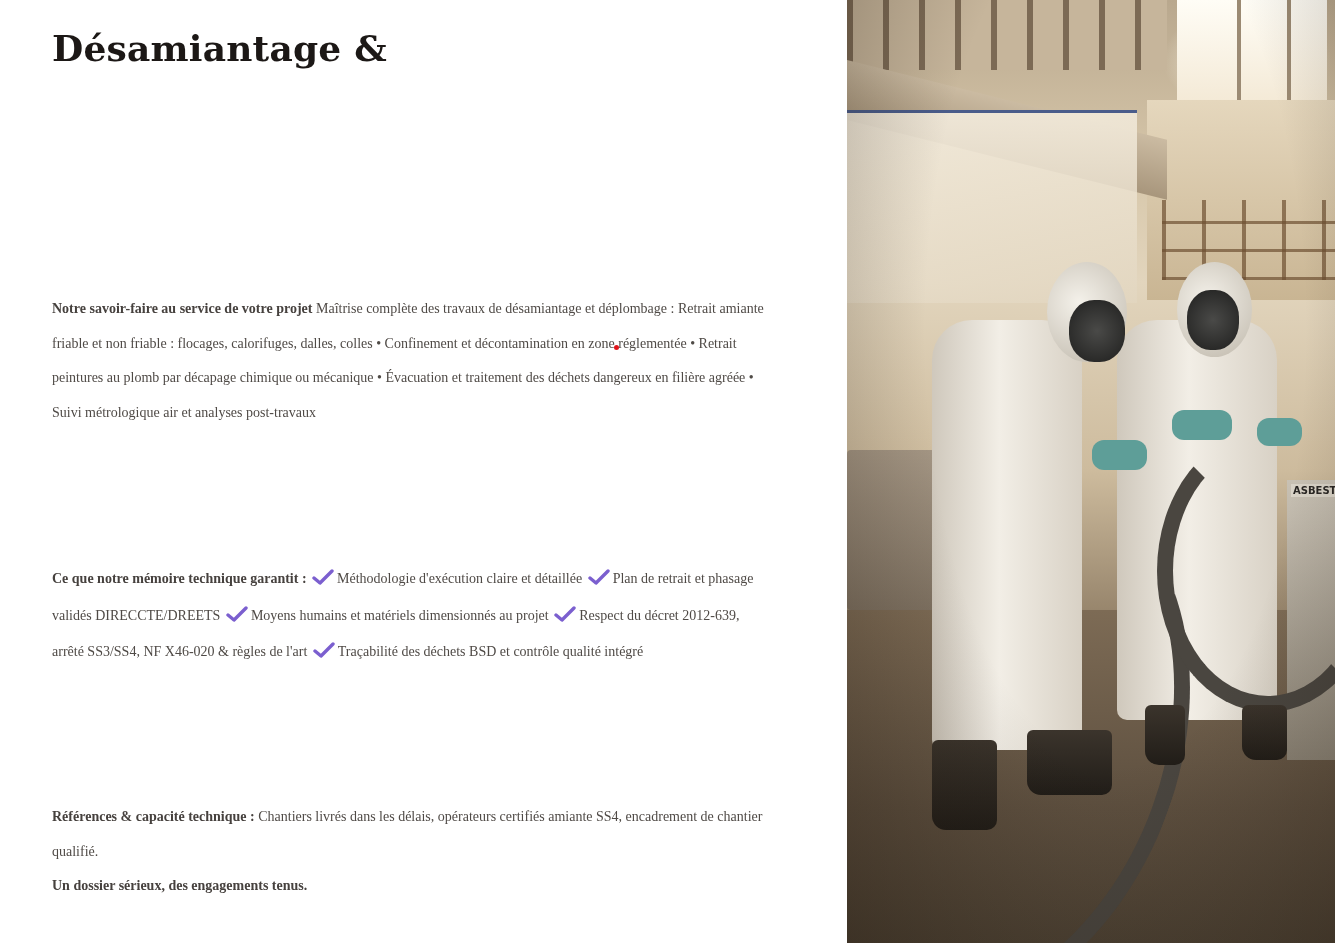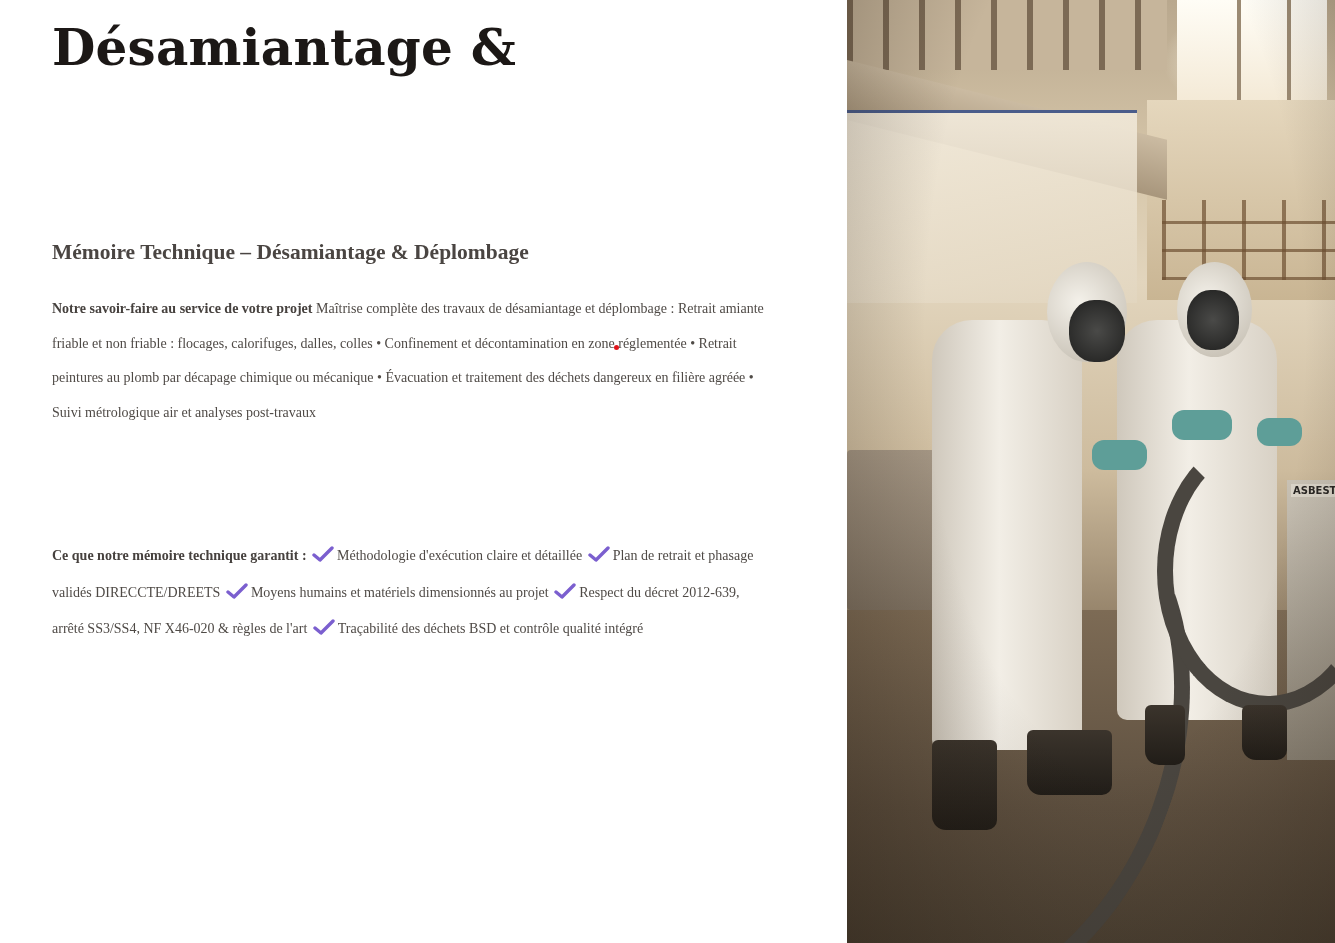--- a/index.html
+++ b/index.html
@@ -9,39 +9,39 @@
     font-family: "DejaVu Serif", "Liberation Serif", serif;
     position: relative;
   }
   .left {
     position: absolute; left: 52px; top: 0; width: 730px;
   }
   .title {
     margin: 0; padding-top: 14px;
     font-family: "DejaVu Serif", serif;
     font-weight: bold;
-    font-size: 50px; line-height: 68px;
+    font-size: 36px; line-height: 68px;
     color: #1c1816;
     letter-spacing: 0.2px;
   }
   .subtitle {
     position: absolute; top: 238px; left: 0;
     font-family: "Liberation Serif", "DejaVu Serif", serif;
     font-weight: bold; font-size: 21.5px; line-height: 28px;
     color: #4a4542; margin: 0;
   }
   .para {
     position: absolute; left: 0; width: 720px; margin: 0;
     font-family: "Liberation Serif", "DejaVu Serif", serif;
     font-size: 14px; line-height: 34.6px;
     color: #4f4a46;
   }
   .para b { color: #46413e; }
   .p1 { top: 292px; }
-  .p2 { top: 538px; line-height: 36.5px; }
+  .p2 { top: 561px; line-height: 36.5px; }
   .p3 { top: 800px; }
   .check {
     display: inline-block; width: 22px; height: 16px; vertical-align: -2px;
     margin: 0 3px 0 2px;
   }
   .red-dot {
     position: absolute; left: 614px; top: 345px; width: 5px; height: 5px;
     border-radius: 50%; background: #e0141b;
   }
   .photo {
@@ -114,21 +114,20 @@
   .vignette { position:absolute; inset:0; background: radial-gradient(ellipse at 55% 35%, rgba(0,0,0,0) 50%, rgba(30,20,10,0.35) 100%); }
 </style>
 </head>
 <body>
 
 <div class="left">
   <h1 class="title">
     <span>Désamiantage &amp;</span><br>
   </h1>
 
-  <p class="subtitle">Mémoire Technique – Désamiantage &amp; Déplombage</p>
 
   <p class="para p1">
     <b>Notre savoir-faire au service de votre projet</b><span> Maîtrise complète des travaux de désamiantage et déplombage : Retrait amiante friable et non friable : flocages, calorifuges, dalles, colles • Confinement et décontamination en zone réglementée • Retrait peintures au plomb par décapage chimique ou mécanique • Évacuation et traitement des déchets dangereux en filière agréée • Suivi métrologique air et analyses post-travaux</span>
   </p>
 
   <p class="para p2">
     <b>Ce que notre mémoire technique garantit :</b>
     <span class="item"><svg class="check" viewBox="0 0 22 16">
           <path d="M2 9 L8 14 L20 2" fill="none" stroke="#7b5fcf" stroke-width="3.4" stroke-linecap="round" stroke-linejoin="round"></path>
         </svg><span>Méthodologie d'exécution claire et détaillée</span></span>
@@ -139,20 +138,24 @@
           <path d="M2 9 L8 14 L20 2" fill="none" stroke="#7b5fcf" stroke-width="3.4" stroke-linecap="round" stroke-linejoin="round"></path>
         </svg><span>Moyens humains et matériels dimensionnés au projet</span></span>
     <span class="item"><svg class="check" viewBox="0 0 22 16">
           <path d="M2 9 L8 14 L20 2" fill="none" stroke="#7b5fcf" stroke-width="3.4" stroke-linecap="round" stroke-linejoin="round"></path>
         </svg><span>Respect du décret 2012-639, arrêté SS3/SS4, NF X46-020 &amp; règles de l'art</span></span>
     <span class="item"><svg class="check" viewBox="0 0 22 16">
           <path d="M2 9 L8 14 L20 2" fill="none" stroke="#7b5fcf" stroke-width="3.4" stroke-linecap="round" stroke-linejoin="round"></path>
         </svg><span>Traçabilité des déchets BSD et contrôle qualité intégré</span></span>
   </p>
 
+  <p class="para p3">
+    <b>Références &amp; capacité technique :</b><span> Chantiers livrés dans les délais, opérateurs certifiés amiante SS4, encadrement de chantier qualifié.</span><br>
+    <b>Un dossier sérieux, des engagements tenus.</b>
+  </p>
 </div>
 
 <div class="red-dot"></div>
 
 <div class="photo" aria-label="Two workers in white protective suits and full-face respirators holding vacuum hoses in an asbestos removal site">
   <div class="slats"></div>
   <div class="window">
     <div class="mullion" style="left:60px"></div>
     <div class="mullion" style="left:110px"></div>
   </div>

